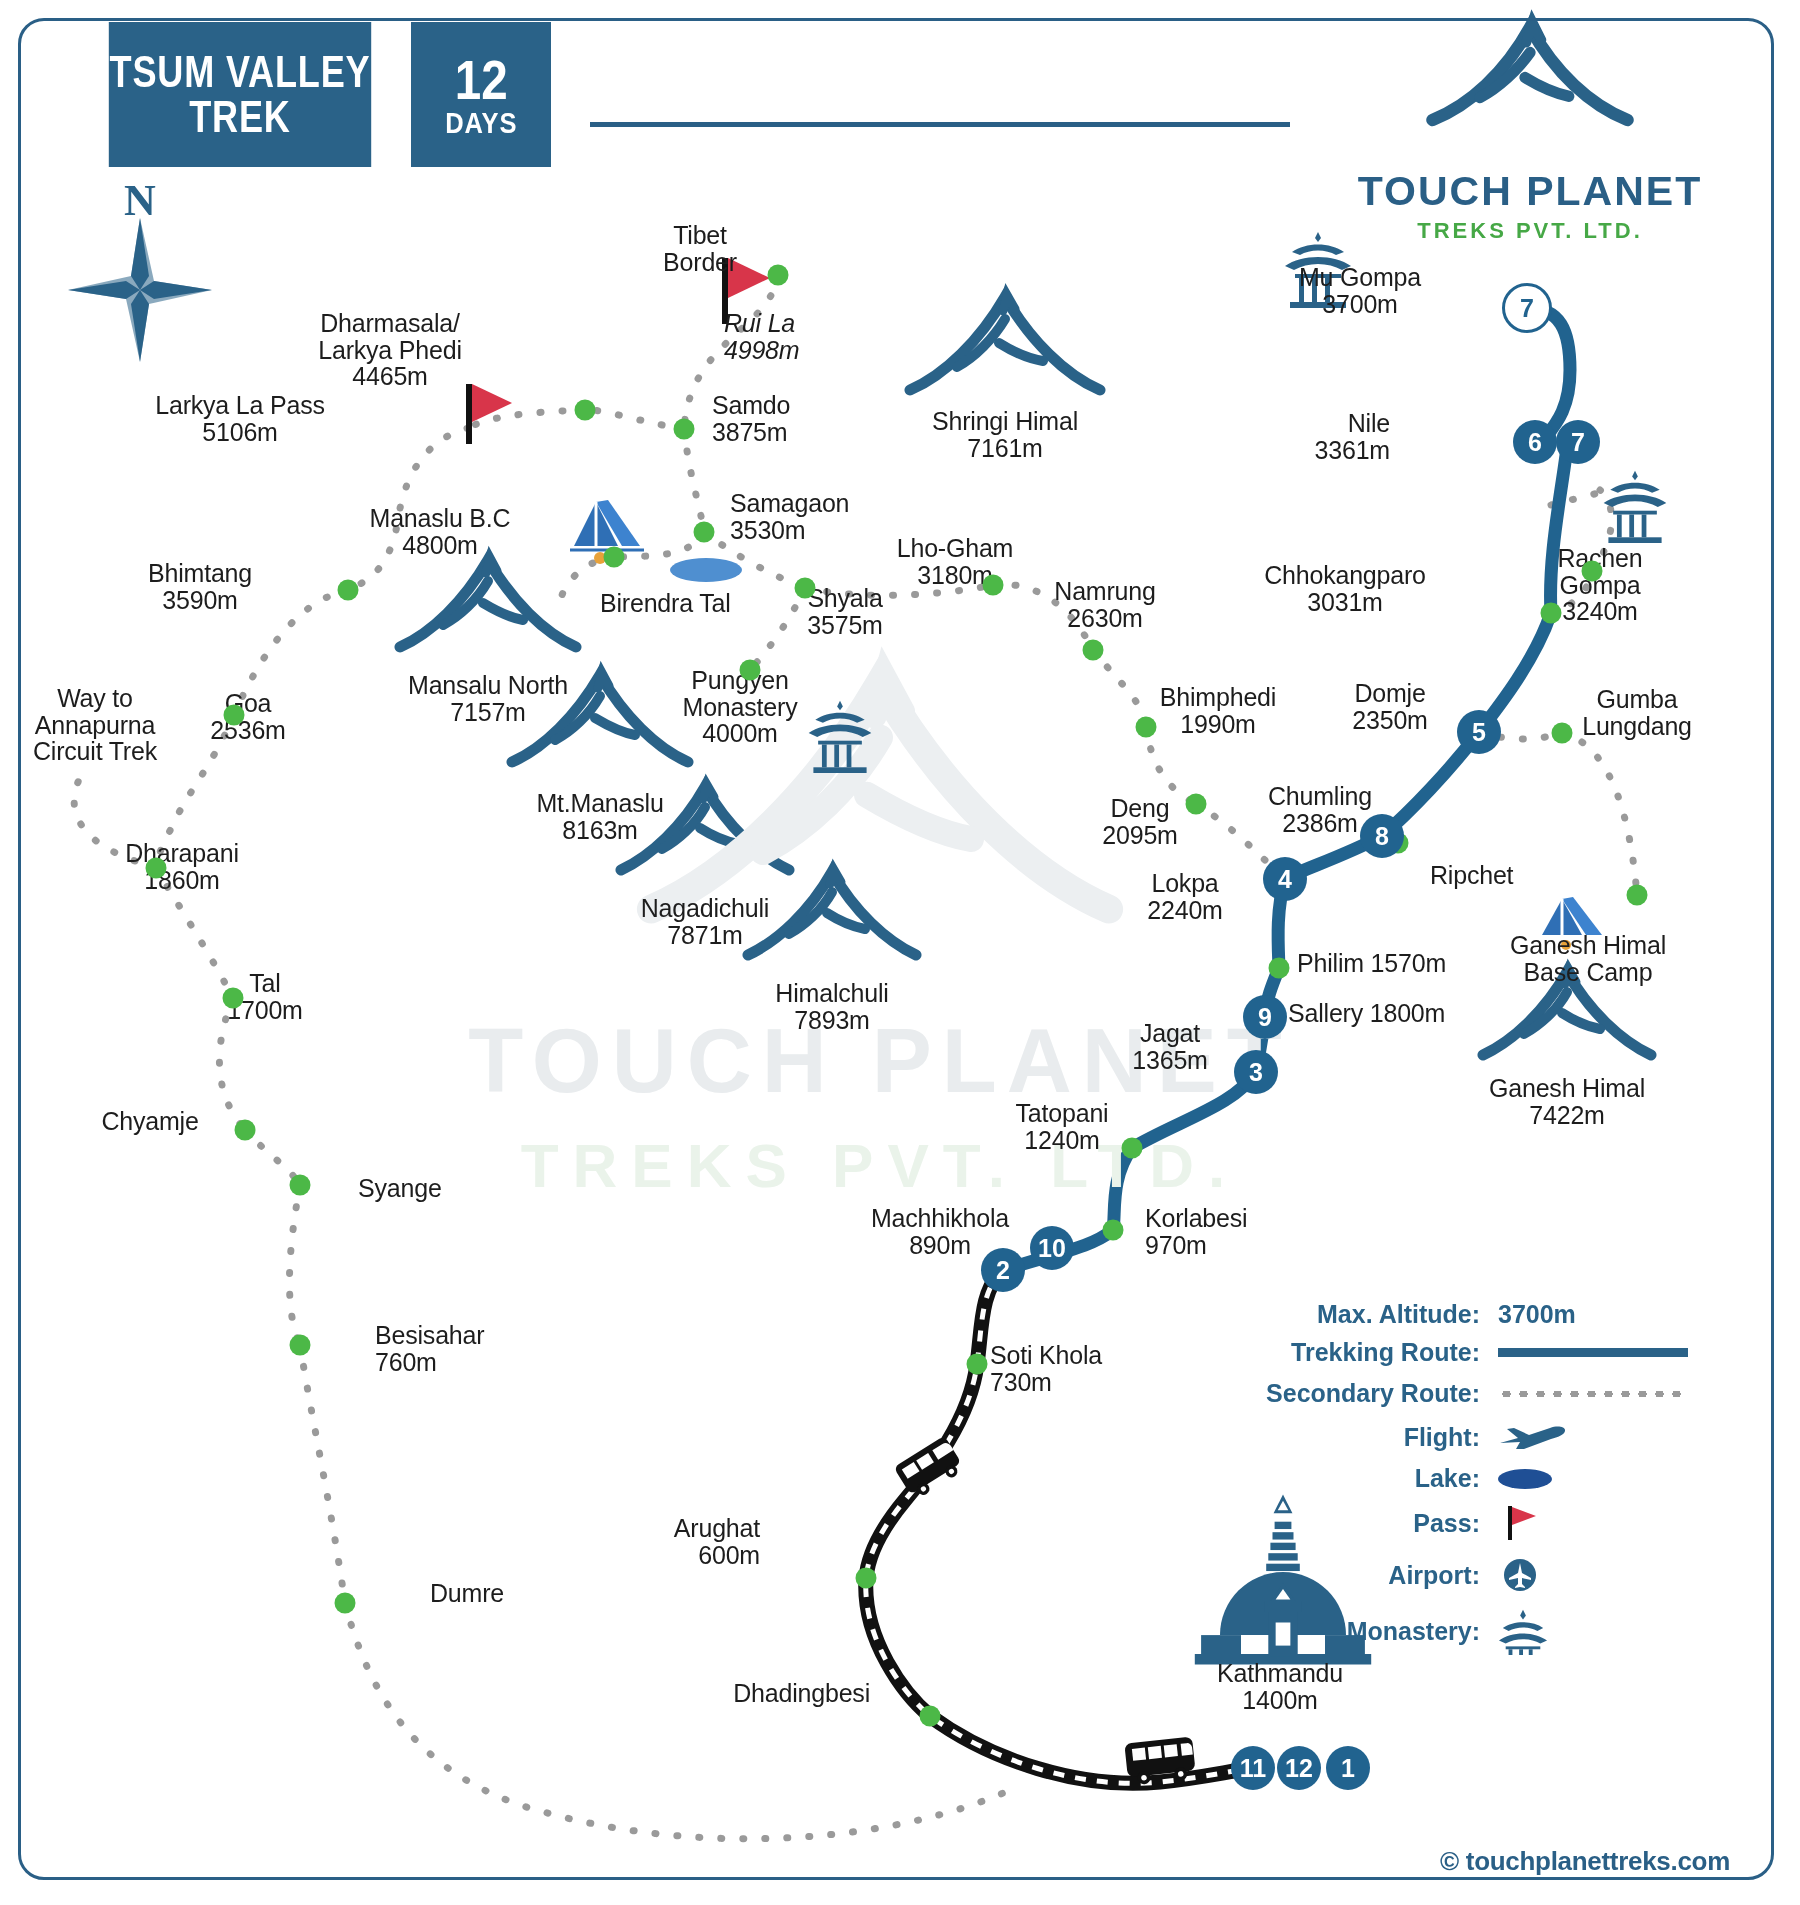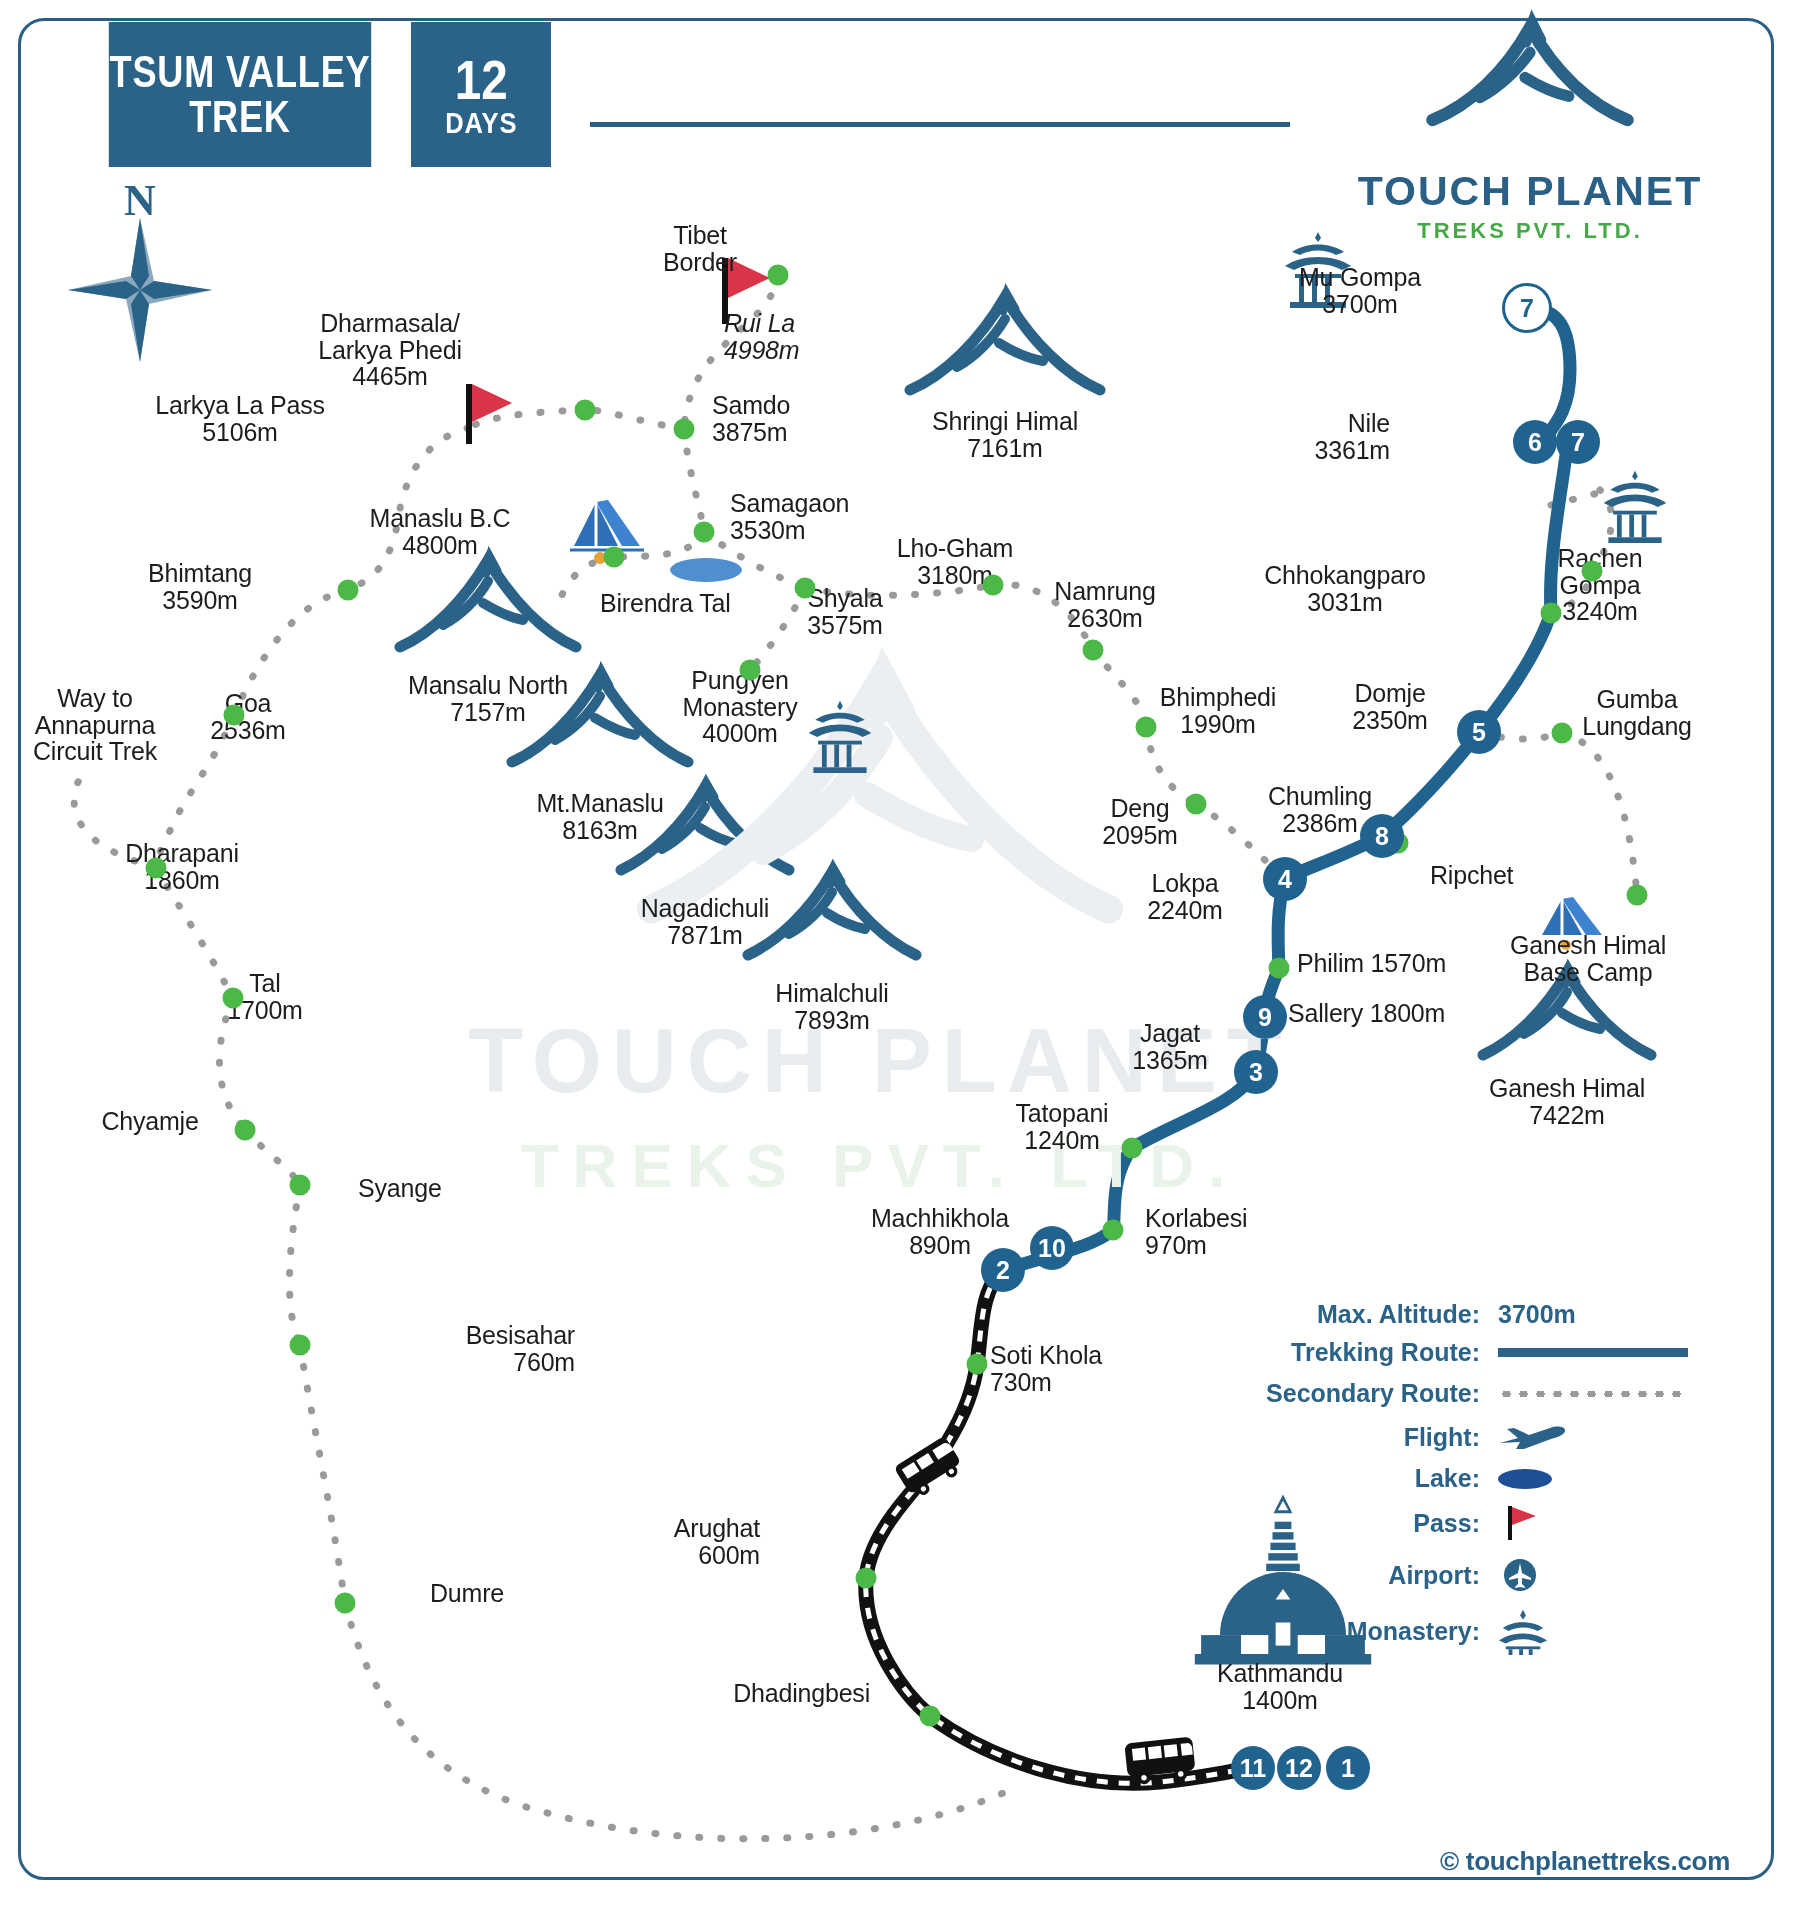--- a/index.html
+++ b/index.html
@@ -402,21 +402,21 @@
     <div class="lbl c" style="left: 1447px; top: 1075px; width: 240px;">Ganesh Himal
 7422m</div>
     <div class="lbl c" style="left: 60px; top: 1108px; width: 180px;">Chyamje</div>
     <div class="lbl c" style="left: 962px; top: 1100px; width: 200px;">Tatopani
 1240m</div>
     <div class="lbl l" style="left: 358px; top: 1175px; width: 160px;">Syange</div>
     <div class="lbl c" style="left: 825px; top: 1205px; width: 230px;">Machhikhola
 890m</div>
     <div class="lbl l" style="left: 1145px; top: 1205px; width: 200px;">Korlabesi
 970m</div>
-    <div class="lbl l" style="left: 375px; top: 1322px; width: 200px; text-align: right;">Besisahar
+    <div class="lbl l" style="left: 375px; top: 1322px; width: 200px;">Besisahar
 760m</div>
     <div class="lbl l" style="left: 990px; top: 1342px; width: 200px;">Soti Khola
 730m</div>
     <div class="lbl r" style="left: 580px; top: 1515px; width: 180px;">Arughat
 600m</div>
     <div class="lbl l" style="left: 430px; top: 1580px; width: 160px;">Dumre</div>
     <div class="lbl c" style="left: 1165px; top: 1660px; width: 230px;">Kathmandu
 1400m</div>
     <div class="lbl r" style="left: 640px; top: 1680px; width: 230px;">Dhadingbesi</div>
   </div>

